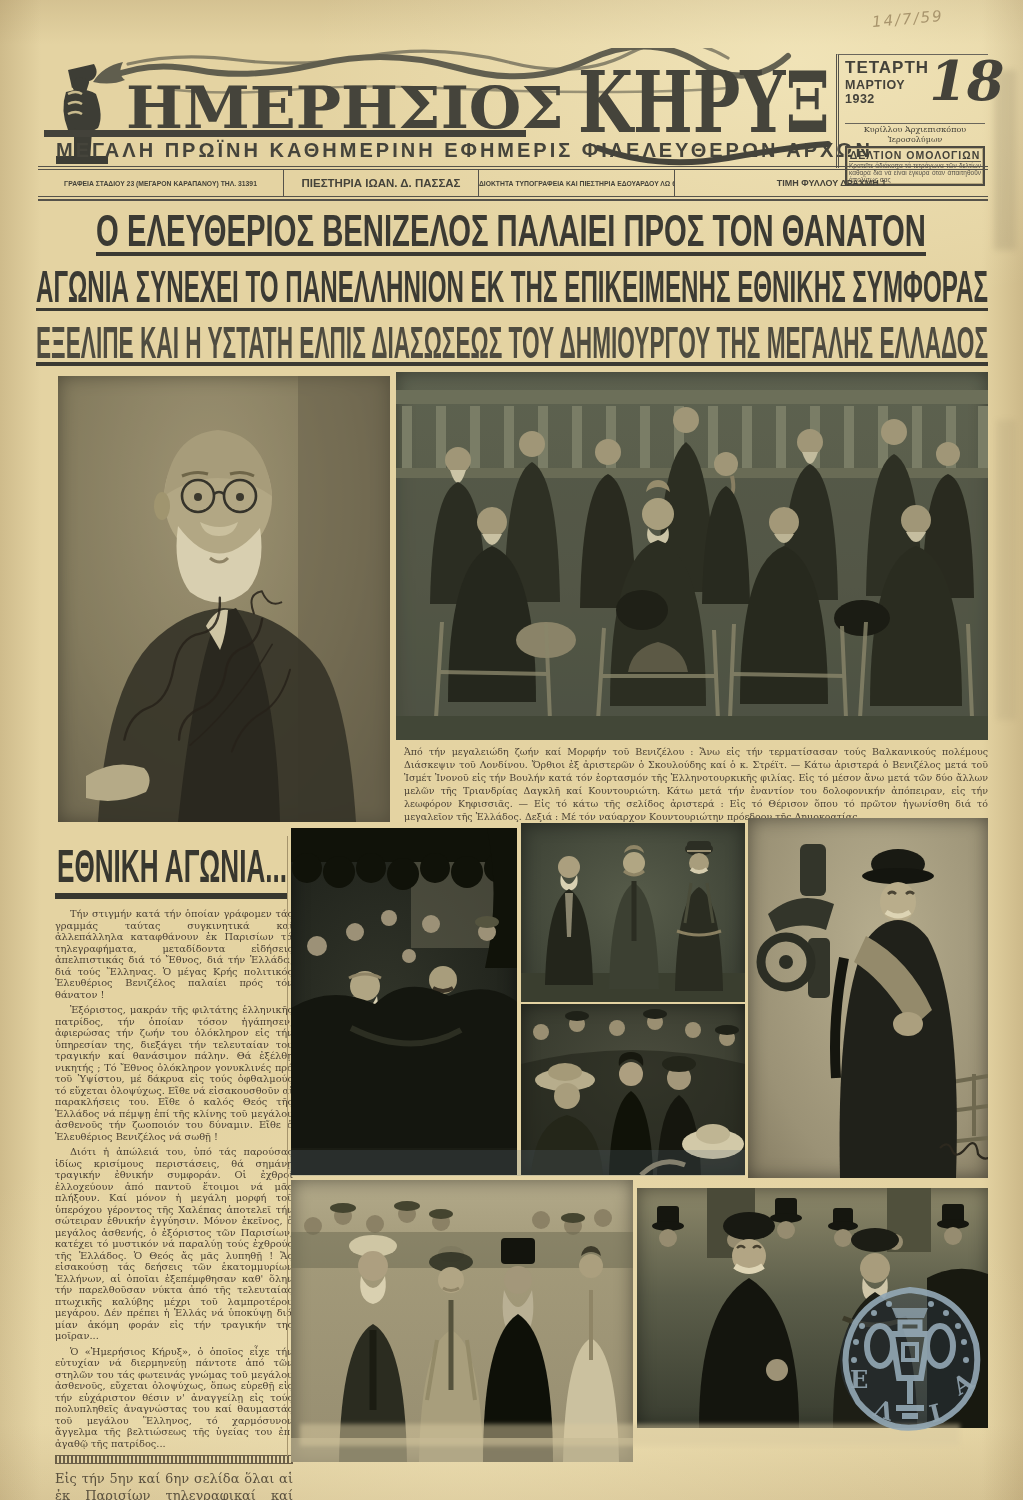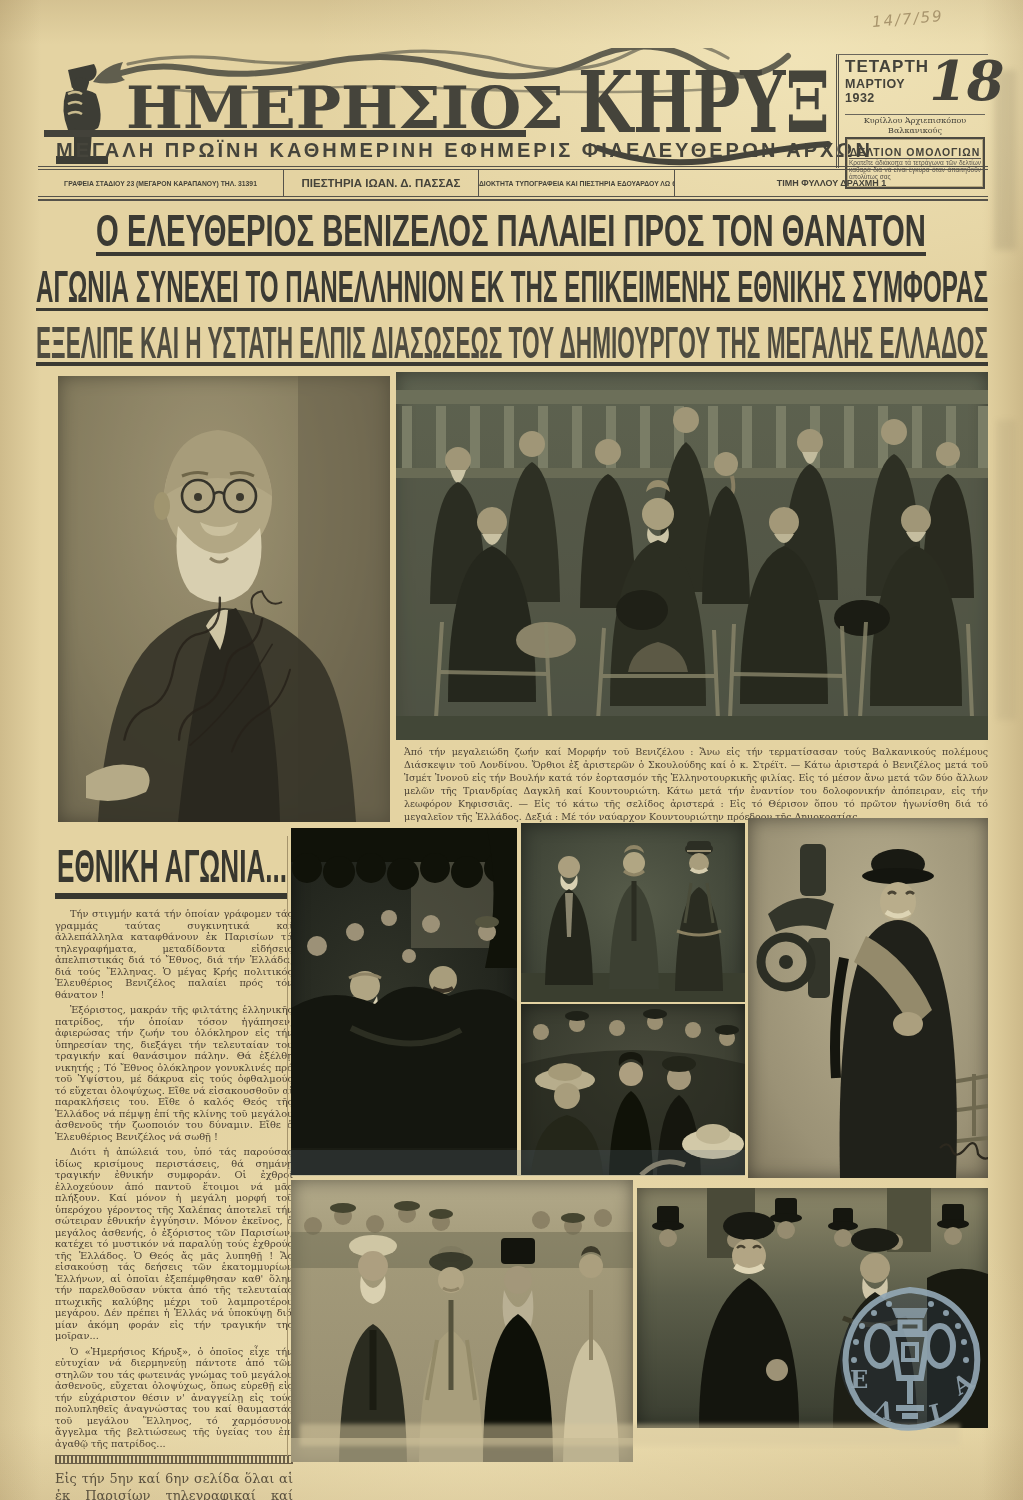--- a/index.html
+++ b/index.html
@@ -19,27 +19,27 @@
   .mast-title{font-family:"DejaVu Serif",serif;font-weight:bold;fill:#45443b;}
   .mast-rule{position:absolute;left:44px;top:130px;width:482px;height:7px;background:#43423a;}
   .subtitle{position:absolute;left:56px;top:139px;width:740px;font-family:"Liberation Sans",sans-serif;
     font-weight:bold;font-size:20px;letter-spacing:3px;color:#45443b;white-space:nowrap;}
   .hand-note{position:absolute;left:872px;top:10px;font-family:"DejaVu Sans",sans-serif;font-style:italic;
     font-size:15px;color:#a8946c;transform:rotate(-5deg);letter-spacing:2px;}
   
   .datebox{position:absolute;left:836px;top:54px;width:152px;height:114px;color:#44423a;
     border-left:3px double #55524a;border-top:1px solid #6a665c;padding:2px 3px 0 6px;box-sizing:border-box;
     font-family:"Liberation Sans",sans-serif;}
-  .db-row{display:flex;align-items:center;border-bottom:1px solid #6a665c;padding-bottom:8px;}
+  .db-row{display:flex;align-items:flex-end;border-bottom:1px solid #6a665c;padding-bottom:17px;}
   .db-left{flex:1;}
   .db-weekday{font-weight:bold;font-size:17px;letter-spacing:1px;}
   .db-monyr{font-weight:bold;font-size:12.5px;letter-spacing:.5px;}
   .db-day{font-family:"DejaVu Serif",serif;font-weight:bold;font-size:54px;line-height:.9;font-style:italic;}
   .db-saint{font-family:"DejaVu Serif",serif;font-weight:normal;font-size:8px;text-align:center;line-height:1.15;margin-top:1px;}
-  .bond{border:2px solid #4d4a41;box-shadow:inset 0 0 0 1px #b7a87e;margin-top:2px;padding:7px 2px;}
+  .bond{border:2px solid #4d4a41;box-shadow:inset 0 0 0 1px #b7a87e;margin-top:2px;padding:1px 2px;}
   .bond-title{font-weight:bold;font-size:10.5px;text-align:center;letter-spacing:1px;border-bottom:1px solid #5c584e;}
   .bond-text{font-size:6.5px;line-height:1.1;text-align:justify;color:#55514a;}
   
   .infobar-wrap{position:absolute;left:38px;top:166px;width:950px;}
   .hairline{height:1px;background:#55524a;margin-bottom:2px;}
   .infobar{display:flex;align-items:stretch;border-top:1px solid #55524a;border-bottom:1px solid #55524a;height:26px;}
   .infobar2{height:2px;background:#55524a;margin-top:2px;}
   .cell{display:flex;align-items:center;justify-content:center;font-family:"Liberation Sans",sans-serif;
     font-weight:bold;color:#45433a;white-space:nowrap;overflow:hidden;padding:0 4px;box-sizing:border-box;}
   .cell + .cell{border-left:1px solid #55524a;}
@@ -111,21 +111,21 @@
 
   <div class="datebox">
     <div class="db-row">
       <div class="db-left">
         <div class="db-weekday">ΤΕΤΑΡΤΗ</div>
         <div class="db-monyr">ΜΑΡΤΙΟΥ 1932</div>
       </div>
       <div class="db-day">18</div>
     </div>
     <div class="db-saint">Κυρίλλου Ἀρχιεπισκόπου</div>
-    <div class="db-saint">Βαλκανικούς</div>
+    <div class="db-saint">Ἱεροσολύμων</div>
     <div class="bond">
       <div class="bond-title">ΔΕΛΤΙΟΝ ΟΜΟΛΟΓΙΩΝ</div>
       <div class="bond-text">Κρατεῖτε ἀδιάκοπα τά τετράγωνα τῶν δελτίων καθαρά διά νά εἶναι ἔγκυρα ὅταν ἀπαιτηθοῦν ἀπολύτως σας</div>
     </div>
   </div>
 
   <div class="infobar-wrap">
     <div class="hairline"></div>
     <div class="infobar">
       <div class="cell c1">ΓΡΑΦΕΙΑ ΣΤΑΔΙΟΥ 23 (ΜΕΓΑΡΟΝ ΚΑΡΑΠΑΝΟΥ) ΤΗΛ. 31391</div>

